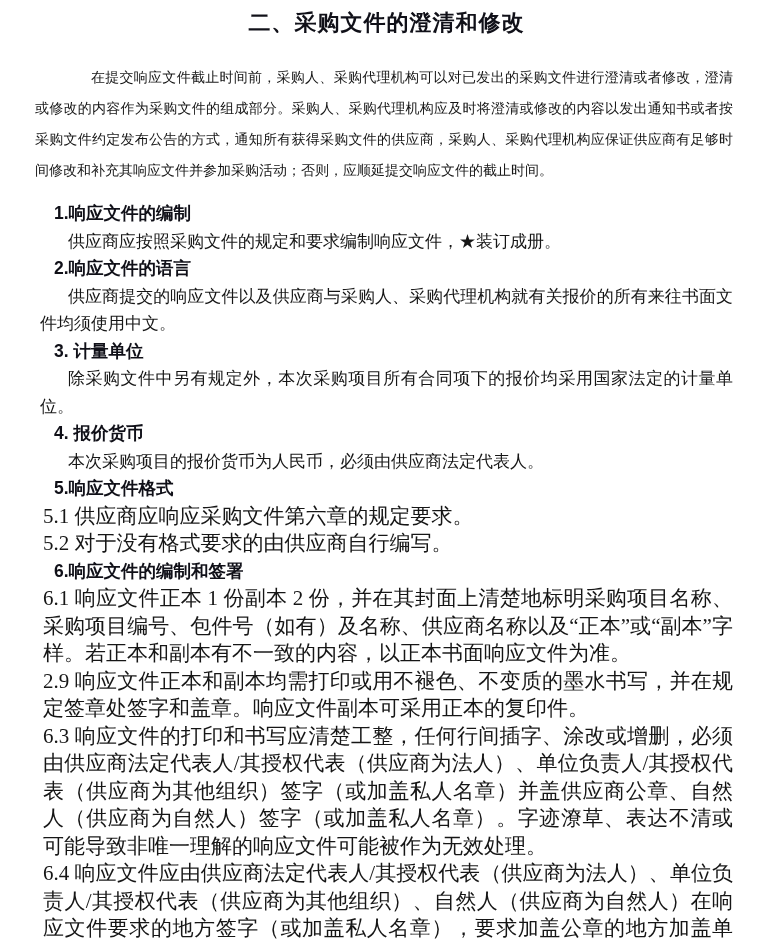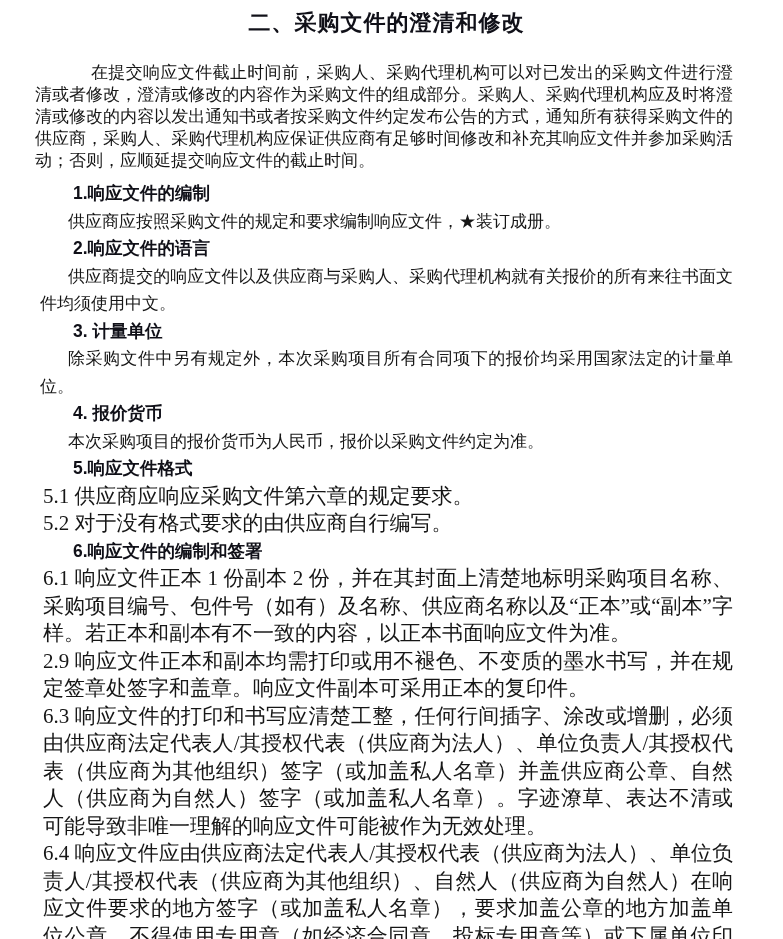--- a/index.html
+++ b/index.html
@@ -29,32 +29,32 @@
     text-align: center;
     margin: 0;
     letter-spacing: 1px;
     color: #101018;
   }
   .chapter-title.second {
     margin-top: 10px;
     margin-bottom: 4px;
   }
   .intro-para {
-    font-size: 17px;
-    line-height: 22px;
+    font-size: 14px;
+    line-height: 31px;
     text-align: justify;
     text-indent: 56px;
-    margin: 24px 0 8px -5px;
+    margin: 24px 0 14px -5px;
   }
   .num-heading {
     font-family: "Liberation Sans", "DejaVu Sans", sans-serif;
     font-weight: bold;
     font-size: 17.5px;
     line-height: 27.5px;
-    margin: 0 0 0 33px;
+    margin: 0 0 0 14px;
     color: #101018;
   }
   .item-body {
     font-size: 17px;
     line-height: 27.5px;
     text-align: justify;
     text-indent: 28px;
     margin: 0;
   }
   .clause {
@@ -78,21 +78,21 @@
   <h2 class="num-heading">1.响应文件的编制</h2>
   <p class="item-body">供应商应按照采购文件的规定和要求编制响应文件，★装订成册。</p>
 
   <h2 class="num-heading">2.响应文件的语言</h2>
   <p class="item-body">供应商提交的响应文件以及供应商与采购人、采购代理机构就有关报价的所有来往书面文件均须使用中文。</p>
 
   <h2 class="num-heading">3. 计量单位</h2>
   <p class="item-body">除采购文件中另有规定外，本次采购项目所有合同项下的报价均采用国家法定的计量单位。</p>
 
   <h2 class="num-heading">4. 报价货币</h2>
-  <p class="item-body">本次采购项目的报价货币为人民币，报价以采购文件约定为准。</p>
+  <p class="item-body">本次采购项目的报价货币为人民币，必须由供应商法定代表人。</p>
 
   <h2 class="num-heading">5.响应文件格式</h2>
   <p class="clause">5.1 供应商应响应采购文件第六章的规定要求。</p>
   <p class="clause">5.2 对于没有格式要求的由供应商自行编写。</p>
 
   <h2 class="num-heading">6.响应文件的编制和签署</h2>
   <p class="clause">6.1 响应文件正本 1 份副本 2 份，并在其封面上清楚地标明采购项目名称、采购项目编号、包件号（如有）及名称、供应商名称以及“正本”或“副本”字样。若正本和副本有不一致的内容，以正本书面响应文件为准。</p>
   <p class="clause">2.9 响应文件正本和副本均需打印或用不褪色、不变质的墨水书写，并在规定签章处签字和盖章。响应文件副本可采用正本的复印件。</p>
   <p class="clause">6.3 响应文件的打印和书写应清楚工整，任何行间插字、涂改或增删，必须由供应商法定代表人/其授权代表（供应商为法人）、单位负责人/其授权代表（供应商为其他组织）签字（或加盖私人名章）并盖供应商公章、自然人（供应商为自然人）签字（或加盖私人名章）。字迹潦草、表达不清或可能导致非唯一理解的响应文件可能被作为无效处理。</p>
   <p class="clause">6.4 响应文件应由供应商法定代表人/其授权代表（供应商为法人）、单位负责人/其授权代表（供应商为其他组织）、自然人（供应商为自然人）在响应文件要求的地方签字（或加盖私人名章），要求加盖公章的地方加盖单位公章，不得使用专用章（如经济合同章、投标专用章等）或下属单位印章代替。</p>

